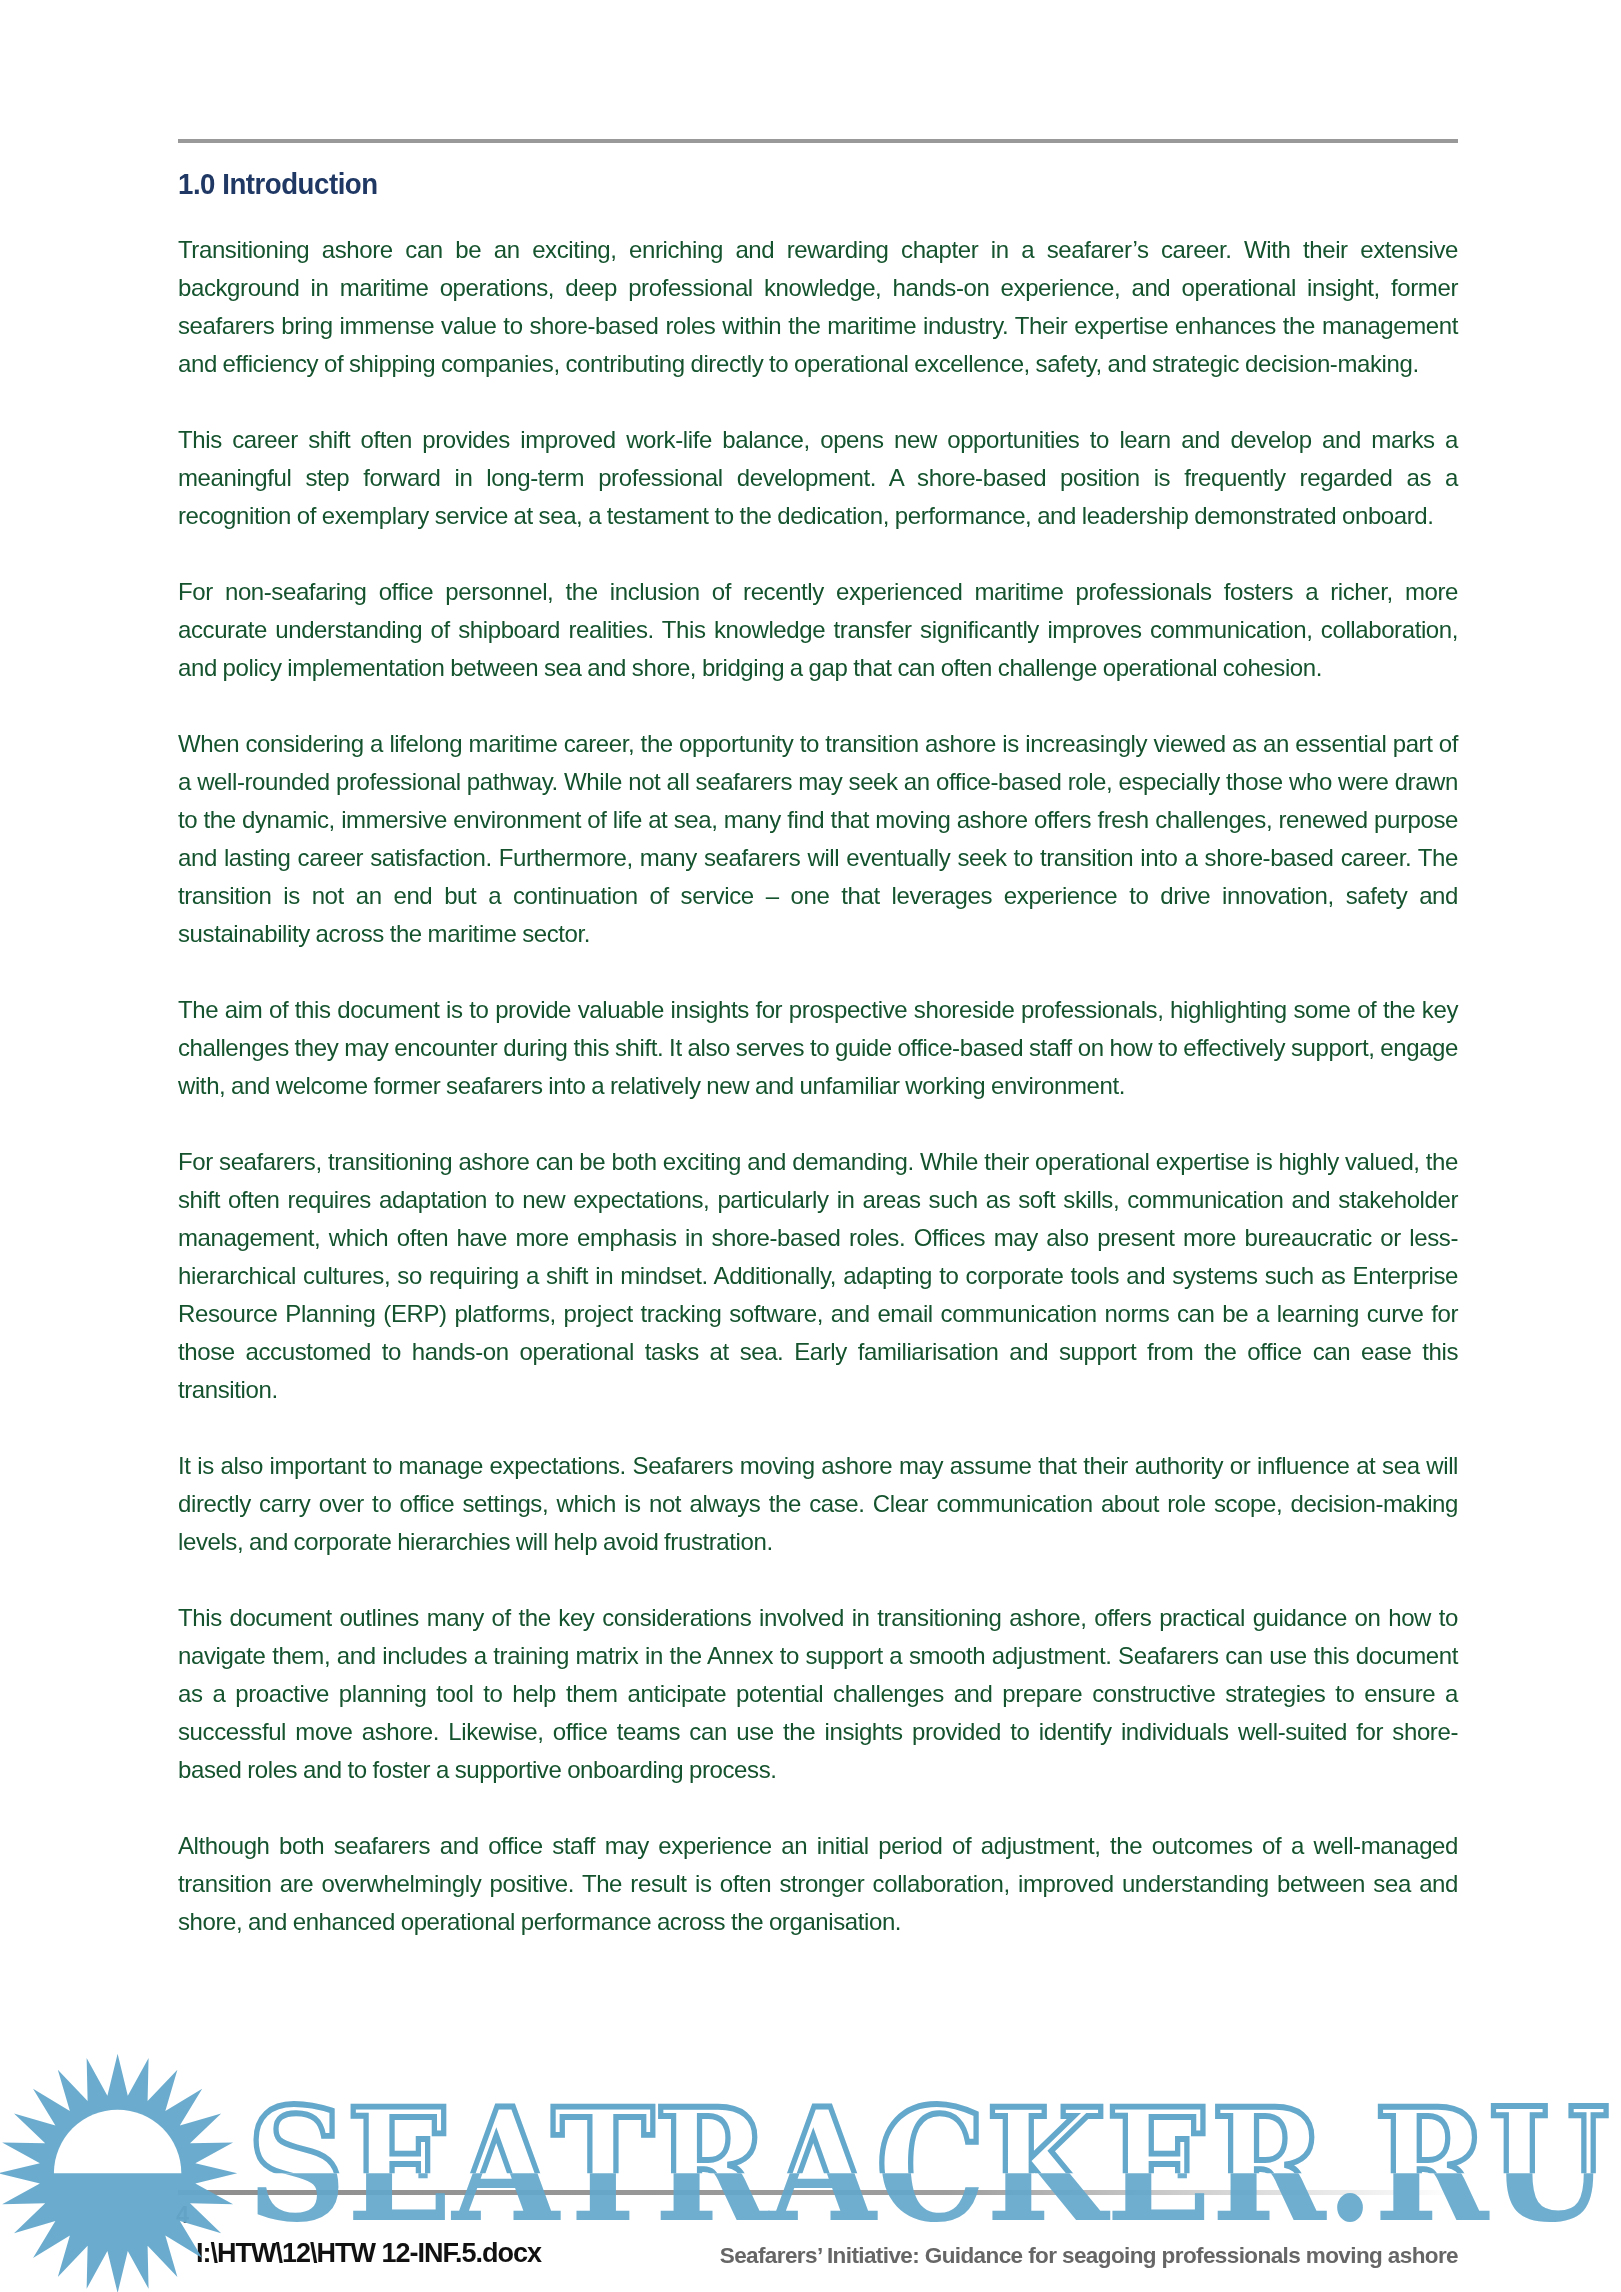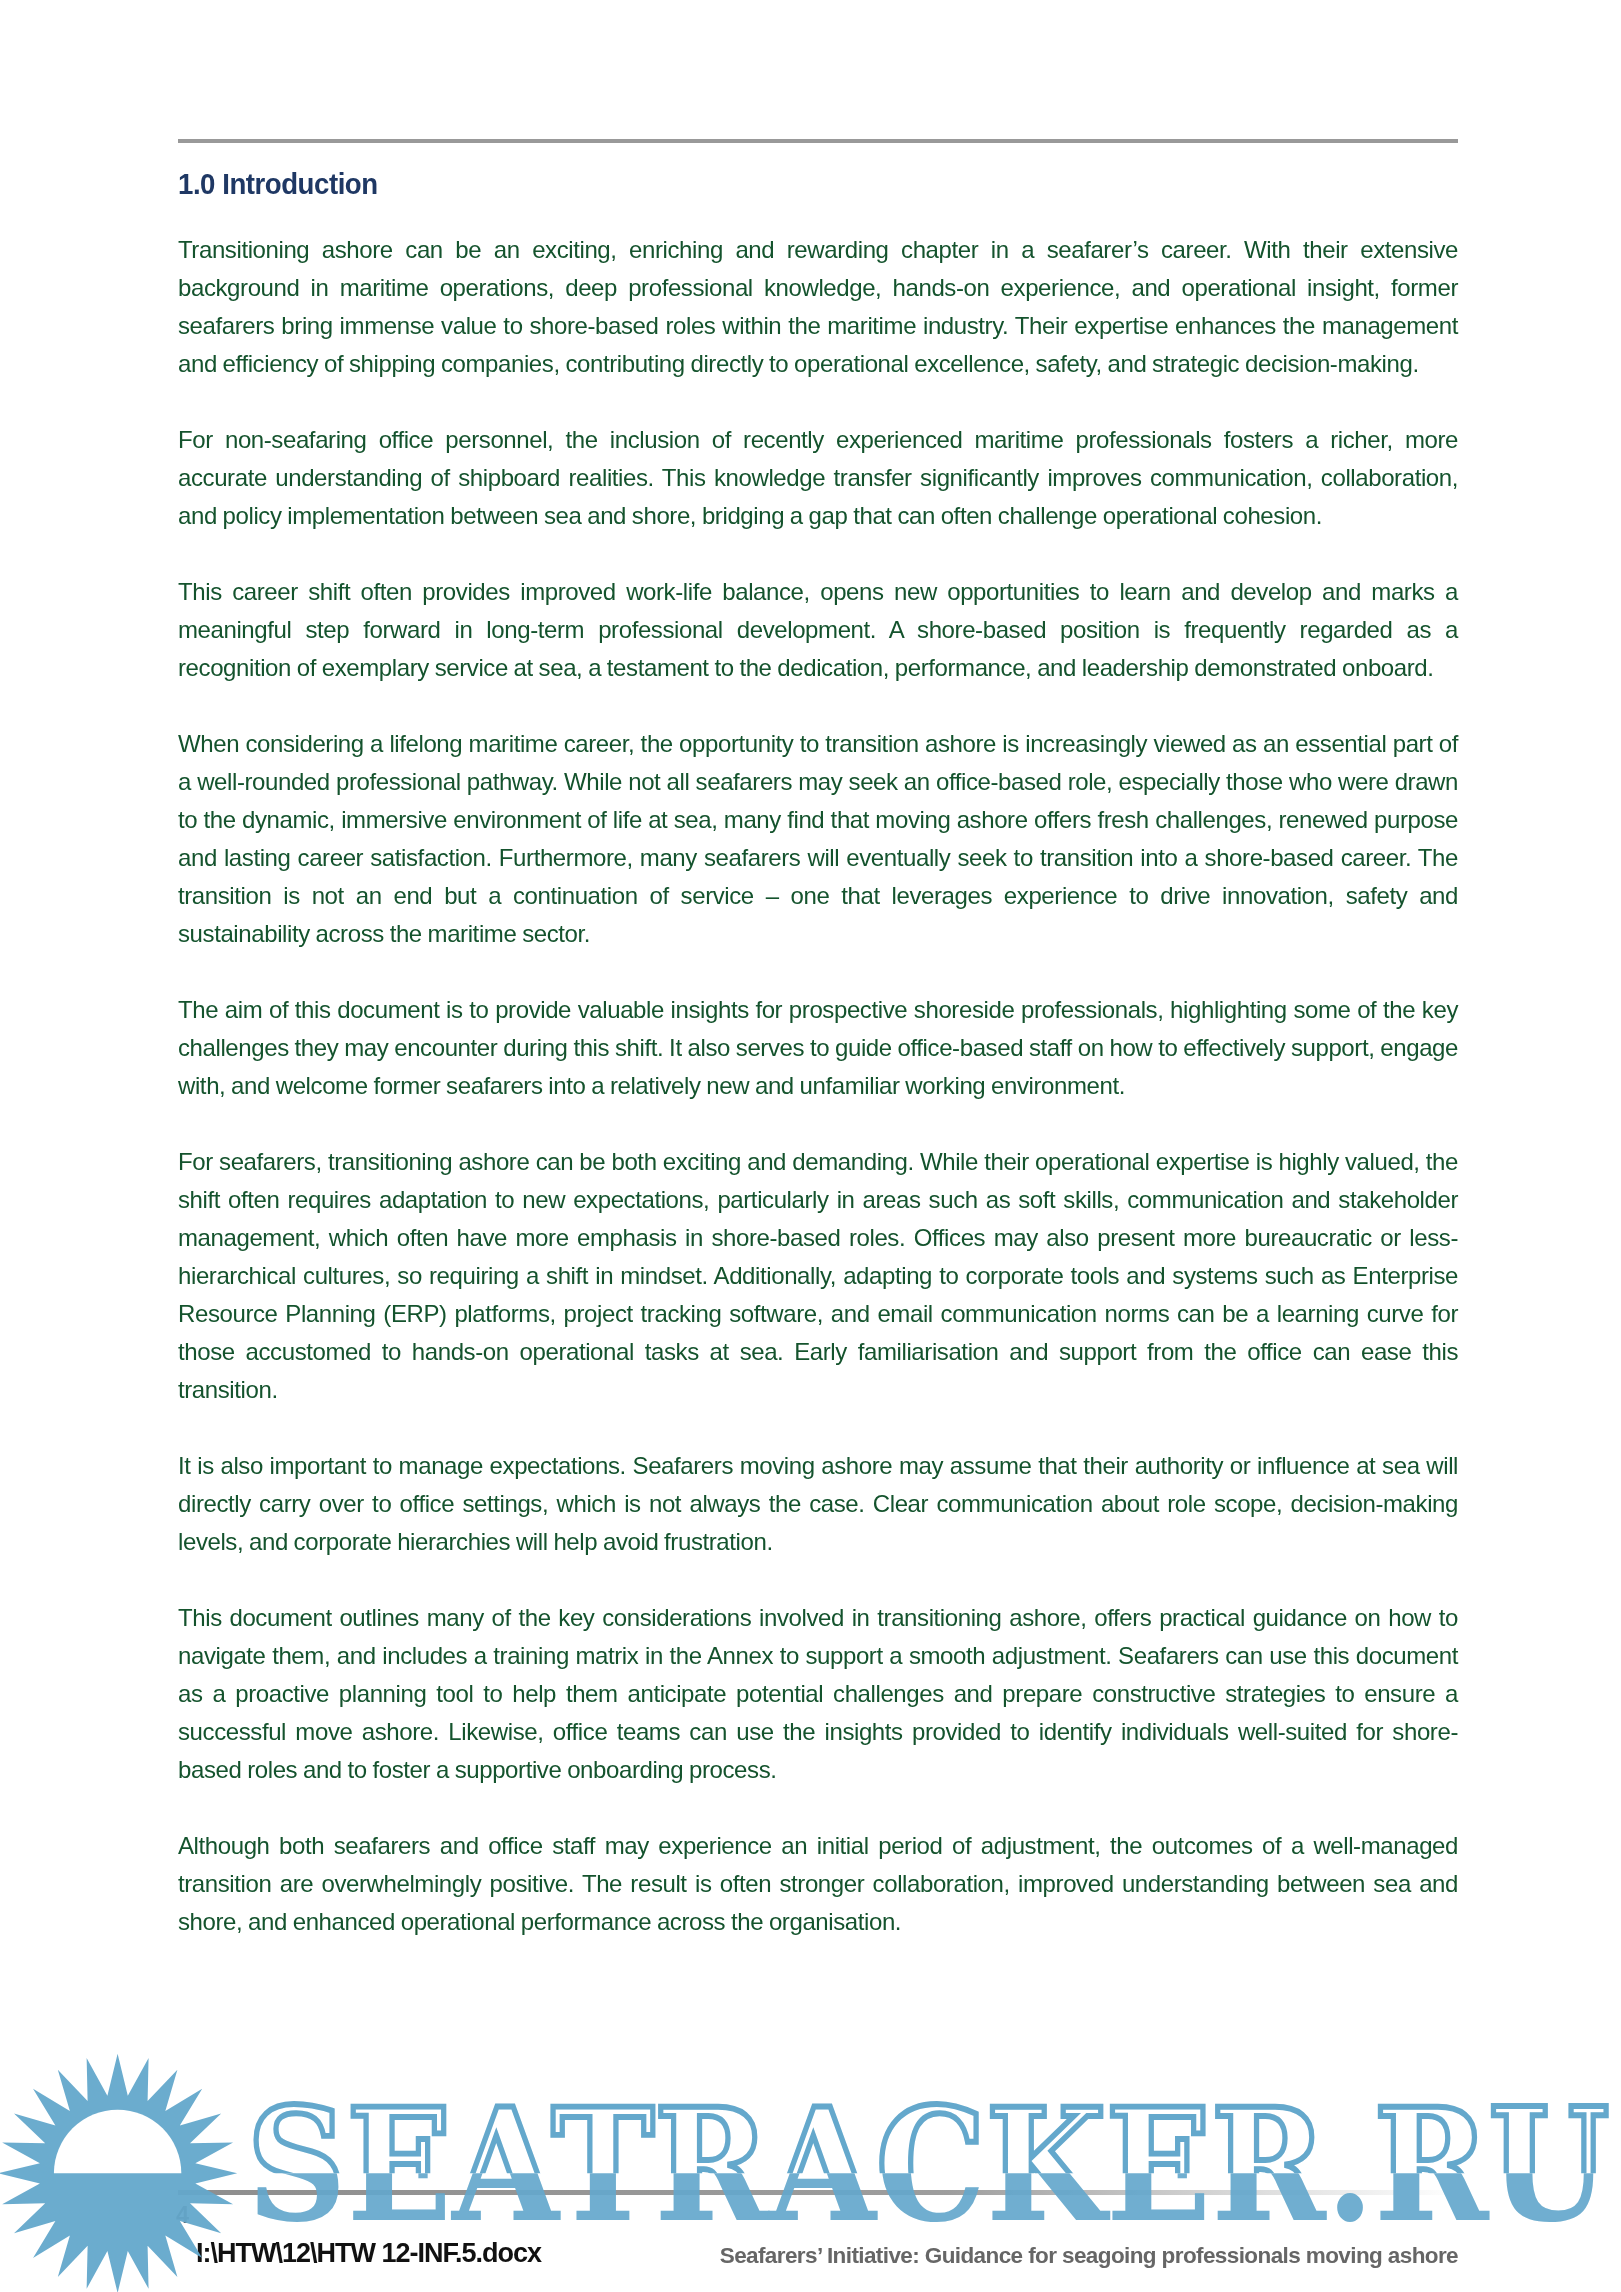--- a/index.html
+++ b/index.html
@@ -17,22 +17,22 @@
 </style>
 </head>
 <body>
 
 <div class="top-rule"></div>
 
 <h1 class="heading">1.0 Introduction</h1>
 
 <div class="body-text">
   <p class="para">Transitioning ashore can be an exciting, enriching and rewarding chapter in a seafarer’s career. With their extensive background in maritime operations, deep professional knowledge, hands-on experience, and operational insight, former seafarers bring immense value to shore-based roles within the maritime industry. Their expertise enhances the management and efficiency of shipping companies, contributing directly to operational excellence, safety, and strategic decision-making.</p>
+  <p class="para">This career shift often provides improved work-life balance, opens new opportunities to learn and develop and marks a meaningful step forward in long-term professional development. A shore-based position is frequently regarded as a recognition of exemplary service at sea, a testament to the dedication, performance, and leadership demonstrated onboard.</p>
   <p class="para">For non-seafaring office personnel, the inclusion of recently experienced maritime professionals fosters a richer, more accurate understanding of shipboard realities. This knowledge transfer significantly improves communication, collaboration, and policy implementation between sea and shore, bridging a gap that can often challenge operational cohesion.</p>
-  <p class="para">This career shift often provides improved work-life balance, opens new opportunities to learn and develop and marks a meaningful step forward in long-term professional development. A shore-based position is frequently regarded as a recognition of exemplary service at sea, a testament to the dedication, performance, and leadership demonstrated onboard.</p>
   <p class="para">When considering a lifelong maritime career, the opportunity to transition ashore is increasingly viewed as an essential part of a well-rounded professional pathway. While not all seafarers may seek an office-based role, especially those who were drawn to the dynamic, immersive environment of life at sea, many find that moving ashore offers fresh challenges, renewed purpose and lasting career satisfaction. Furthermore, many seafarers will eventually seek to transition into a shore-based career. The transition is not an end but a continuation of service – one that leverages experience to drive innovation, safety and sustainability across the maritime sector.</p>
   <p class="para">The aim of this document is to provide valuable insights for prospective shoreside professionals, highlighting some of the key challenges they may encounter during this shift. It also serves to guide office-based staff on how to effectively support, engage with, and welcome former seafarers into a relatively new and unfamiliar working environment.</p>
   <p class="para">For seafarers, transitioning ashore can be both exciting and demanding. While their operational expertise is highly valued, the shift often requires adaptation to new expectations, particularly in areas such as soft skills, communication and stakeholder management, which often have more emphasis in shore-based roles. Offices may also present more bureaucratic or less-hierarchical cultures, so requiring a shift in mindset. Additionally, adapting to corporate tools and systems such as Enterprise Resource Planning (ERP) platforms, project tracking software, and email communication norms can be a learning curve for those accustomed to hands-on operational tasks at sea. Early familiarisation and support from the office can ease this transition.</p>
   <p class="para">It is also important to manage expectations. Seafarers moving ashore may assume that their authority or influence at sea will directly carry over to office settings, which is not always the case. Clear communication about role scope, decision-making levels, and corporate hierarchies will help avoid frustration.</p>
   <p class="para">This document outlines many of the key considerations involved in transitioning ashore, offers practical guidance on how to navigate them, and includes a training matrix in the Annex to support a smooth adjustment. Seafarers can use this document as a proactive planning tool to help them anticipate potential challenges and prepare constructive strategies to ensure a successful move ashore. Likewise, office teams can use the insights provided to identify individuals well-suited for shore-based roles and to foster a supportive onboarding process.</p>
   <p class="para">Although both seafarers and office staff may experience an initial period of adjustment, the outcomes of a well-managed transition are overwhelmingly positive. The result is often stronger collaboration, improved understanding between sea and shore, and enhanced operational performance across the organisation.</p>
 </div>
 
 <div class="footer-rule"></div>
 <div class="page-number">4</div>

